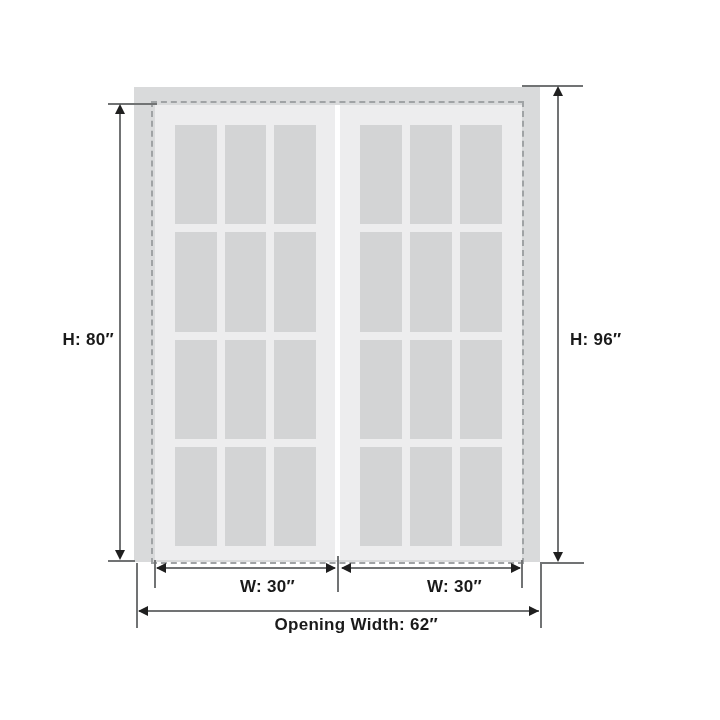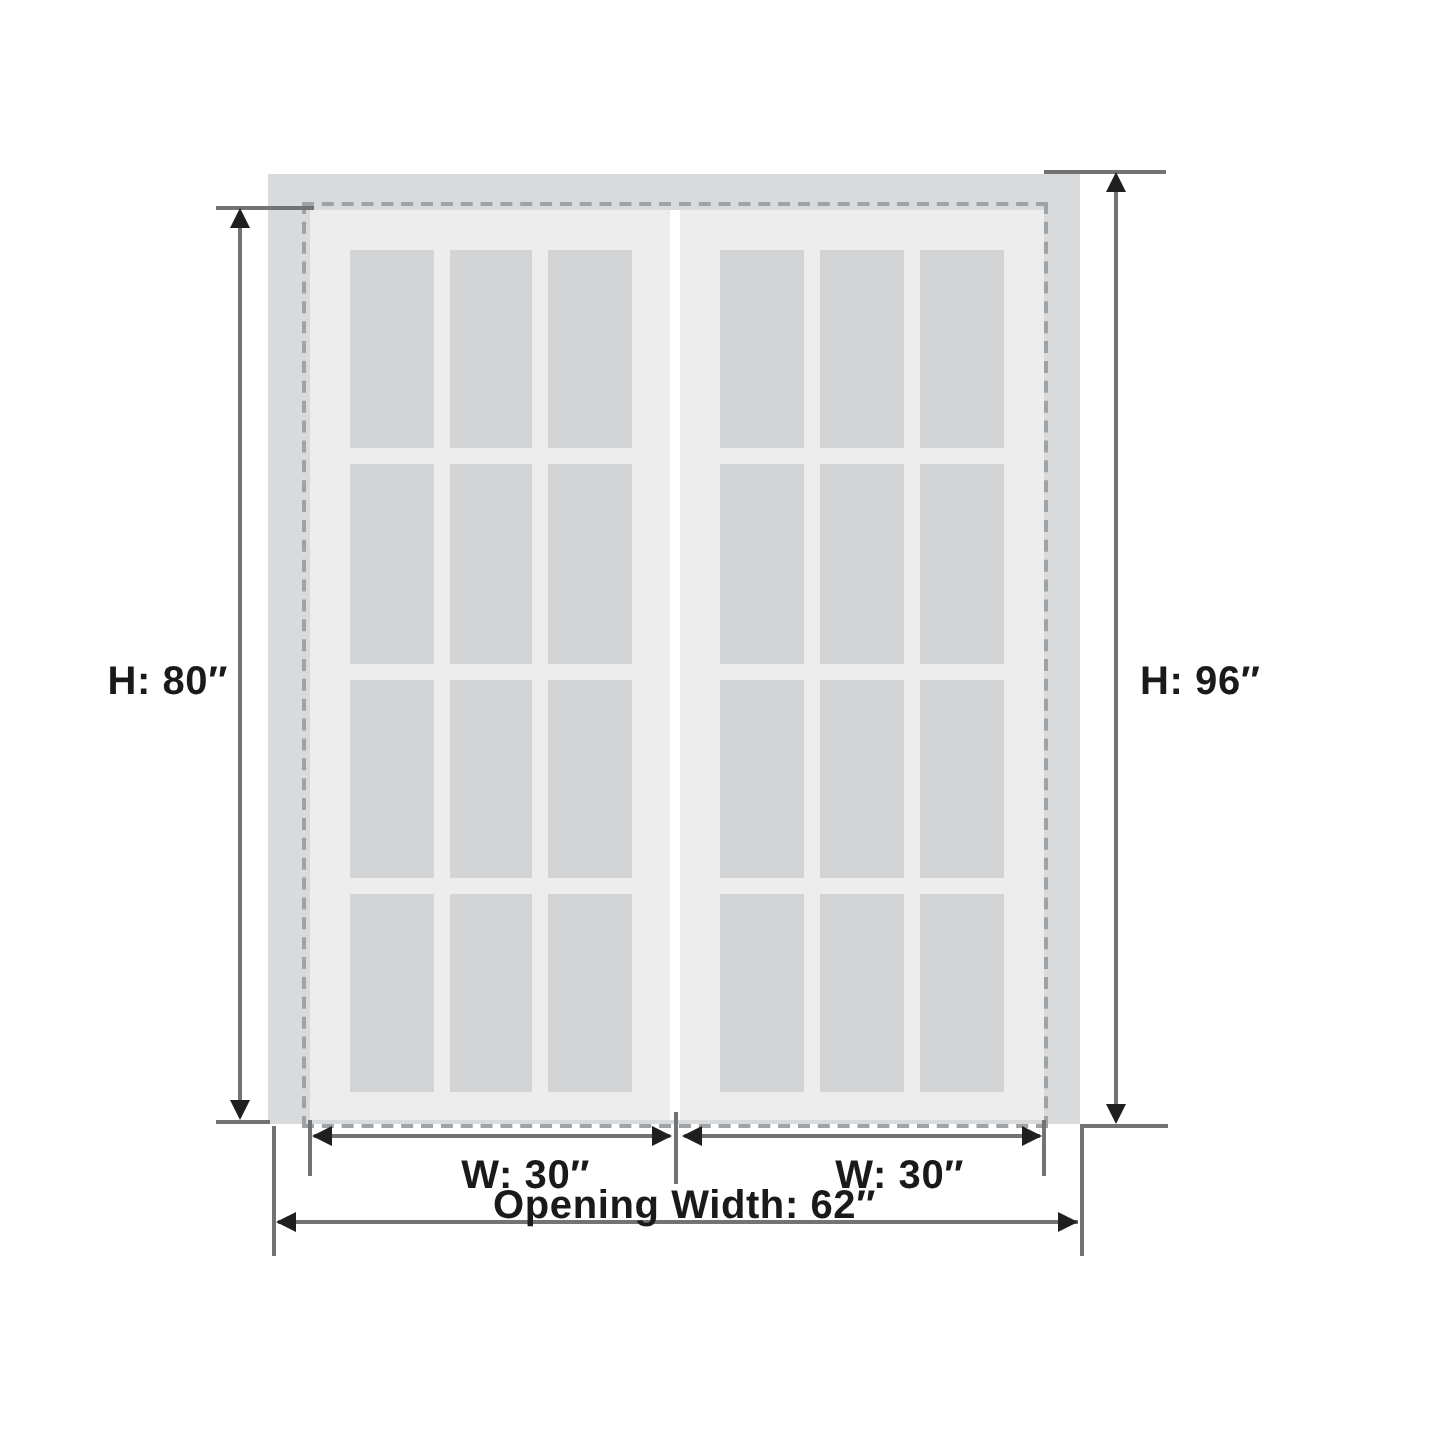--- a/index.html
+++ b/index.html
@@ -20,21 +20,21 @@
   .line { position:absolute; background:#717374; }
   .hline { height:1.5px; }
   .vline { width:1.5px; }
 
   .arrow { position:absolute; width:0; height:0; border-style:solid; border-color:transparent; }
   .arrow-up    { border-width:0 5px 10px 5px; border-bottom-color:#1f1f1f; }
   .arrow-down  { border-width:10px 5px 0 5px; border-top-color:#1f1f1f; }
   .arrow-left  { border-width:5px 10px 5px 0; border-right-color:#1f1f1f; }
   .arrow-right { border-width:5px 0 5px 10px; border-left-color:#1f1f1f; }
 
-  .label { position:absolute; color:#1a1a1a; font-size:20px; font-weight:bold;
+  .label { position:absolute; color:#1a1a1a; font-size:17px; font-weight:bold;
            letter-spacing:.3px; white-space:nowrap; }
   .t-right { text-align:right; }
   .t-center { text-align:right; }
 </style>
 </head>
 <body>
 
 <div class="canvas">
 
   <div class="frame"></div>
@@ -96,15 +96,15 @@
   <div class="line hline" style="left:342px; top:567px; width:178px;"></div>
   <div class="arrow arrow-left" style="left:341px; top:563px;"></div>
   <div class="arrow arrow-right" style="left:511px; top:563px;"></div>
   <div class="label t-center" style="left:382px; top:577px; width:100px;">W: 30″</div>
 
   <div class="line vline" style="left:136px; top:563px; height:65px;"></div>
   <div class="line vline" style="left:540px; top:563px; height:65px;"></div>
   <div class="line hline" style="left:139px; top:610px; width:400px;"></div>
   <div class="arrow arrow-left" style="left:138px; top:606px;"></div>
   <div class="arrow arrow-right" style="left:529px; top:606px;"></div>
-  <div class="label t-center" style="left:238px; top:592px; width:200px;">Opening Width: 62″</div>
+  <div class="label t-center" style="left:238px; top:615px; width:200px;">Opening Width: 62″</div>
 
 </div>
 
 </body></html>

